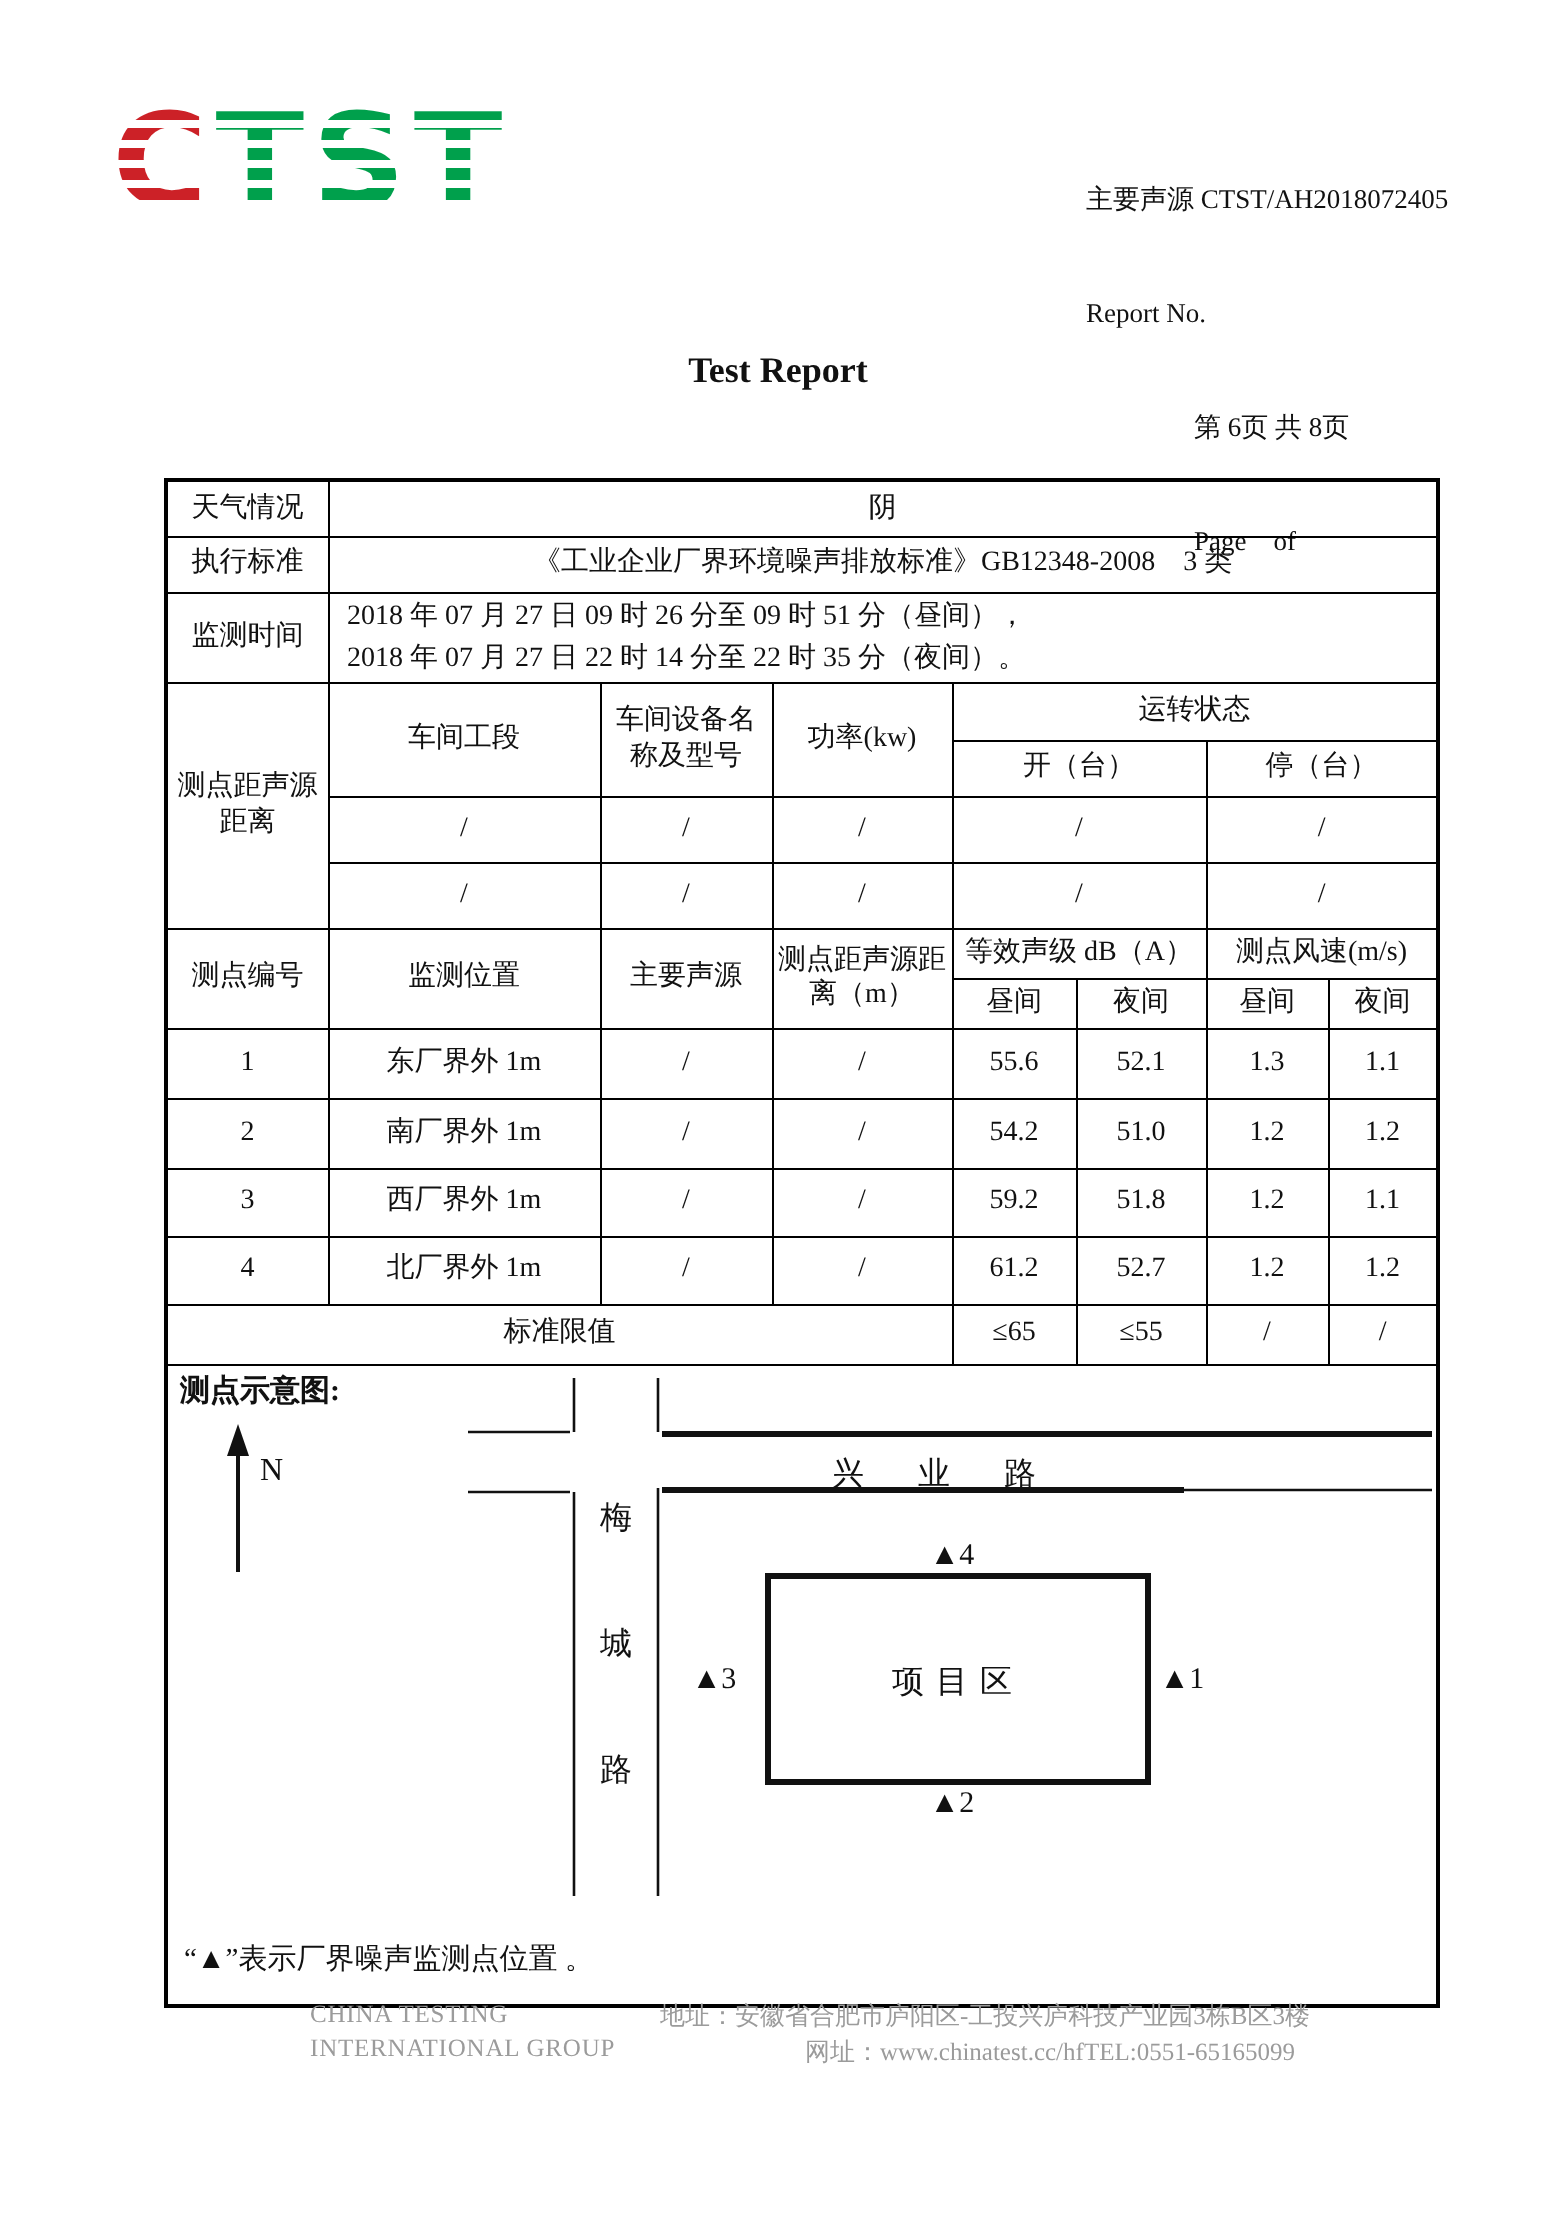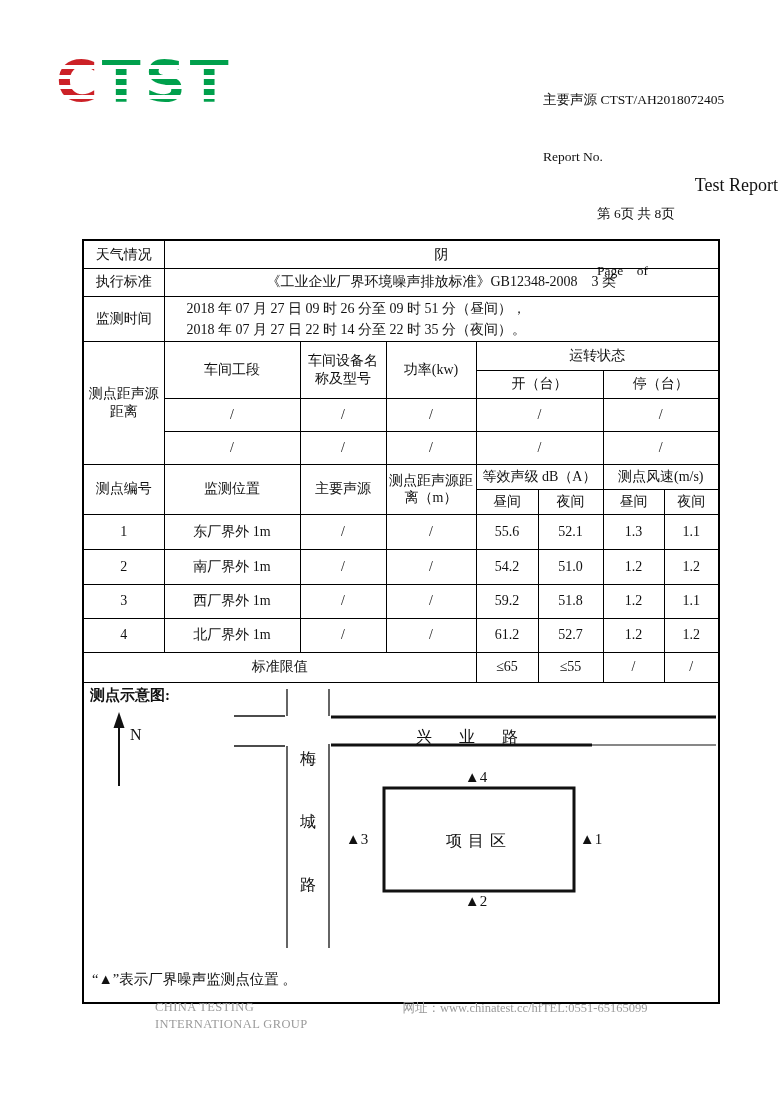--- a/index.html
+++ b/index.html
@@ -2,49 +2,49 @@
 <html style="--logo-red: #cc2127; --logo-green: #00a04c;"><head>
 <meta charset="utf-8">
 <style>
   * { margin:0; padding:0; box-sizing:border-box; }
   html,body { background:#fff; }
   body { width:778px; height:1111px; font-family:"Liberation Serif","DejaVu Serif",serif; color:#111; }
   .page { position:relative; width:778px; height:1111px; background:#fff; overflow:hidden; }
 
   
   .logo { position:absolute; left:56px; top:44px; font-family:"DejaVu Sans","Liberation Sans",sans-serif;
-          font-weight:900; font-size:57px; line-height:76px; letter-spacing:4px; }
+          font-weight:900; font-size:65px; line-height:76px; letter-spacing:4px; }
   .logo .stripe-red {
     color:transparent;
     background:repeating-linear-gradient(to bottom, var(--logo-red,#cc2127) 0 6px, #ffffff 6px 10px);
     -webkit-background-clip:text; background-clip:text;
   }
   .logo .stripe-green {
     color:transparent;
     background:repeating-linear-gradient(to bottom, var(--logo-green,#00a04c) 0 6px, #ffffff 6px 10px);
     -webkit-background-clip:text; background-clip:text;
   }
   .report-meta { position:absolute; left:543px; top:52px; font-size:13.5px; line-height:19px; white-space:pre; }
   .report-meta .pageinfo { margin-left:54px; }
 
   .title-cn { position:absolute; left:0; top:126px; width:100%; text-align:center;
               font-size:27px; font-weight:bold; letter-spacing:17px; text-indent:17px; }
-  .title-en { position:absolute; left:0; top:175px; width:100%; text-align:right;
-              font-size:18px; font-weight:normal; }
+  .title-en { position:absolute; left:0; top:175px; width:100%; text-align:center;
+              font-size:18px; font-weight:bold; }
 
   .section-heading { position:absolute; left:84px; top:209px; font-size:14px; font-weight:bold; }
 
   
   table.report { position:absolute; left:82px; top:239px; width:636px;
                  border-collapse:collapse; table-layout:fixed; }
   table.report { border:2px solid #000; }
   table.report td { border:1px solid #000; font-size:14px; text-align:center;
                     vertical-align:middle; padding:1px 2px; line-height:1.25; }
   td.lft { text-align:left; padding-left:8px; }
-  .twolines div { text-align:left; padding-left:20px; line-height:21px; }
+  .twolines div { text-align:left; padding-left:7px; line-height:21px; }
 
   
   td.diagram-cell { padding:0; height:317px; border-bottom:2px solid #000; }
   td.diagram-cell svg { display:block; }
   svg text { font-family:"Liberation Serif","DejaVu Serif",serif; fill:#111; font-size:16px; }
   svg .dgm-title { font-weight:bold; font-size:15px; }
   svg .dgm-note { font-size:14.5px; }
   svg .pt { font-size:15px; }
 
   
@@ -237,20 +237,21 @@
     </tr>
   </tbody>
     </table>
 
   <div class="footer">
     <div class="company">
       <div>CHINA TESTING</div>
       <div>INTERNATIONAL GROUP</div>
     </div>
     <div class="contact">
+      <div>地址：安徽省合肥市庐阳区-工投兴庐科技产业园3栋B区3楼</div>
       <div class="line2">
         <span>网址：www.chinatest.cc/hf</span>
         <span>TEL:0551-65165099</span>
       </div>
     </div>
   </div>
 
 </div>
 
 </body></html>

